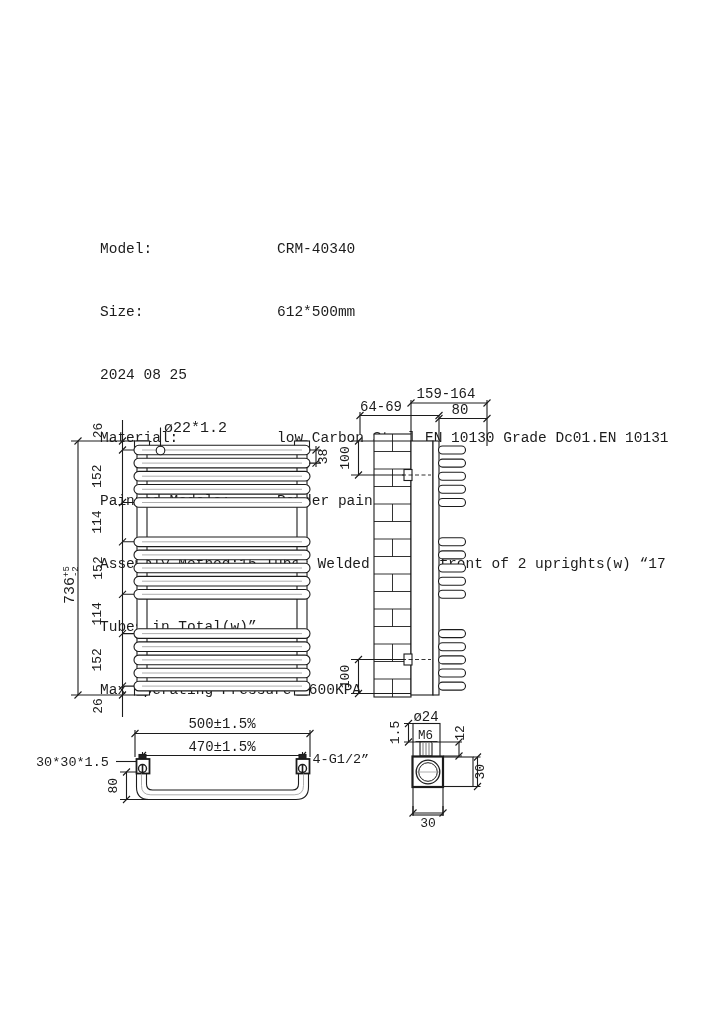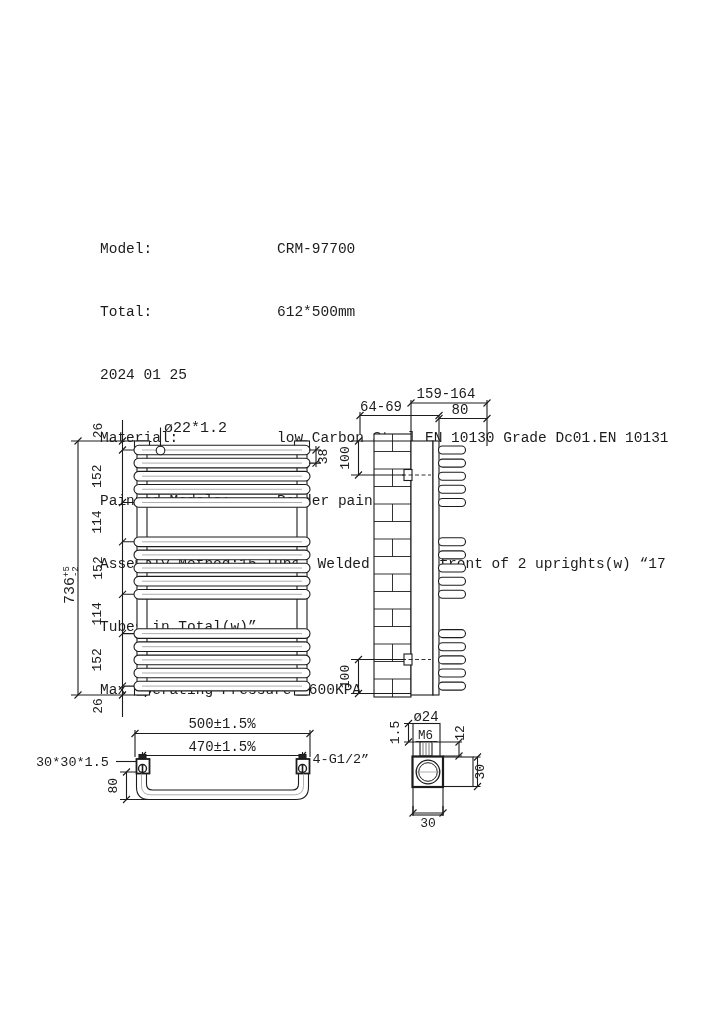--- a/index.html
+++ b/index.html
@@ -11,28 +11,28 @@
   .spec-label{width:177px;flex:0 0 177px;}
   .drawing{position:absolute;left:0;top:0;}
   svg text{font-family:"Liberation Mono","DejaVu Sans Mono",monospace;fill:#1c1c1c;stroke:none;}
 </style>
 </head>
 <body>
 
 <div class="spec-block">
   <div class="spec-row">
     <span class="spec-label">Model:</span>
-    <span class="spec-value">CRM-97700</span>
-  </div>
-  <div class="spec-row">
-    <span class="spec-label">Total:</span>
+    <span class="spec-value">CRM-40340</span>
+  </div>
+  <div class="spec-row">
+    <span class="spec-label">Size:</span>
     <span class="spec-value">612*500mm</span>
   </div>
   <div class="spec-row">
-    <span class="spec-value">2024 01 25</span>
+    <span class="spec-value">2024 08 25</span>
   </div>
   <div class="spec-row">
     <span class="spec-label">Material:</span>
     <span class="spec-value">low Carbon Steel EN 10130 Grade Dc01.EN 10131</span>
   </div>
   <div class="spec-row">
     <span class="spec-label">Painted Models:</span>
     <span class="spec-value">Powder painted</span>
   </div>
   <div>Assembly Method:15 Tubes Welded to the front of 2 uprights(w) “17</div>

